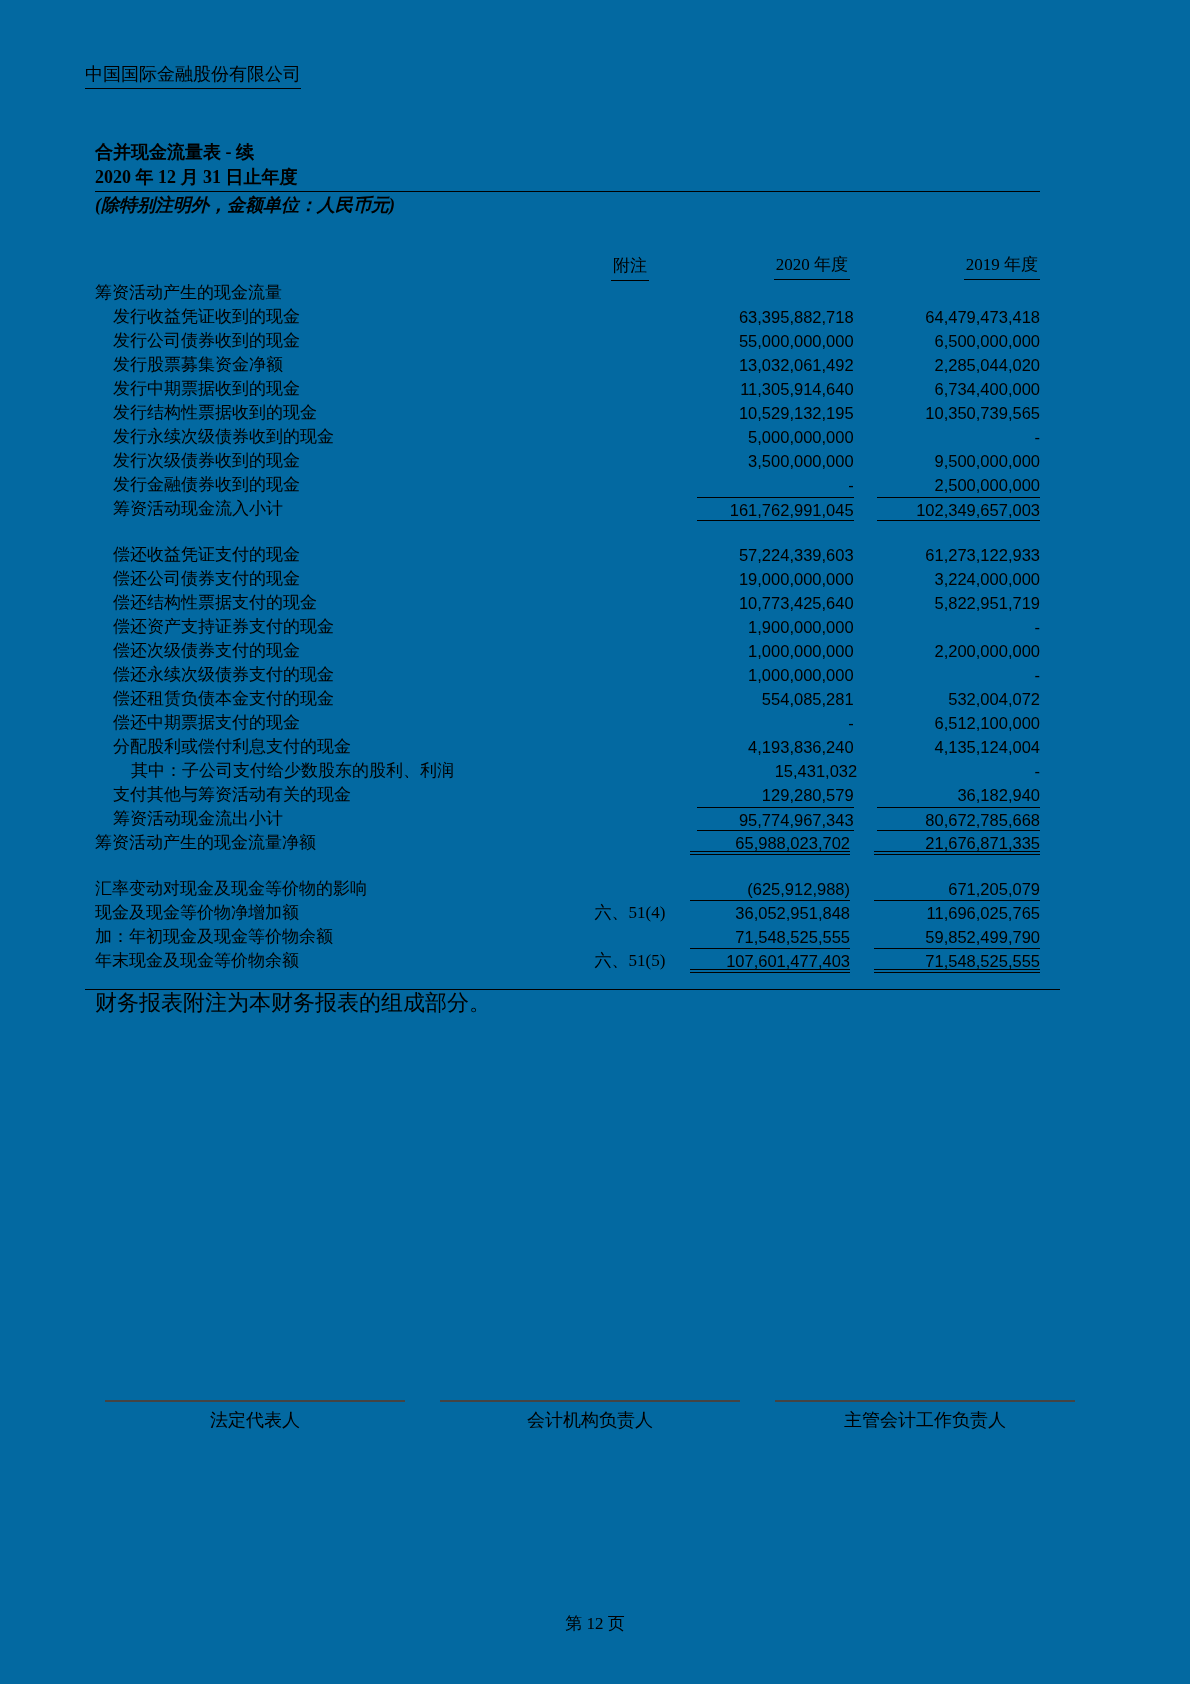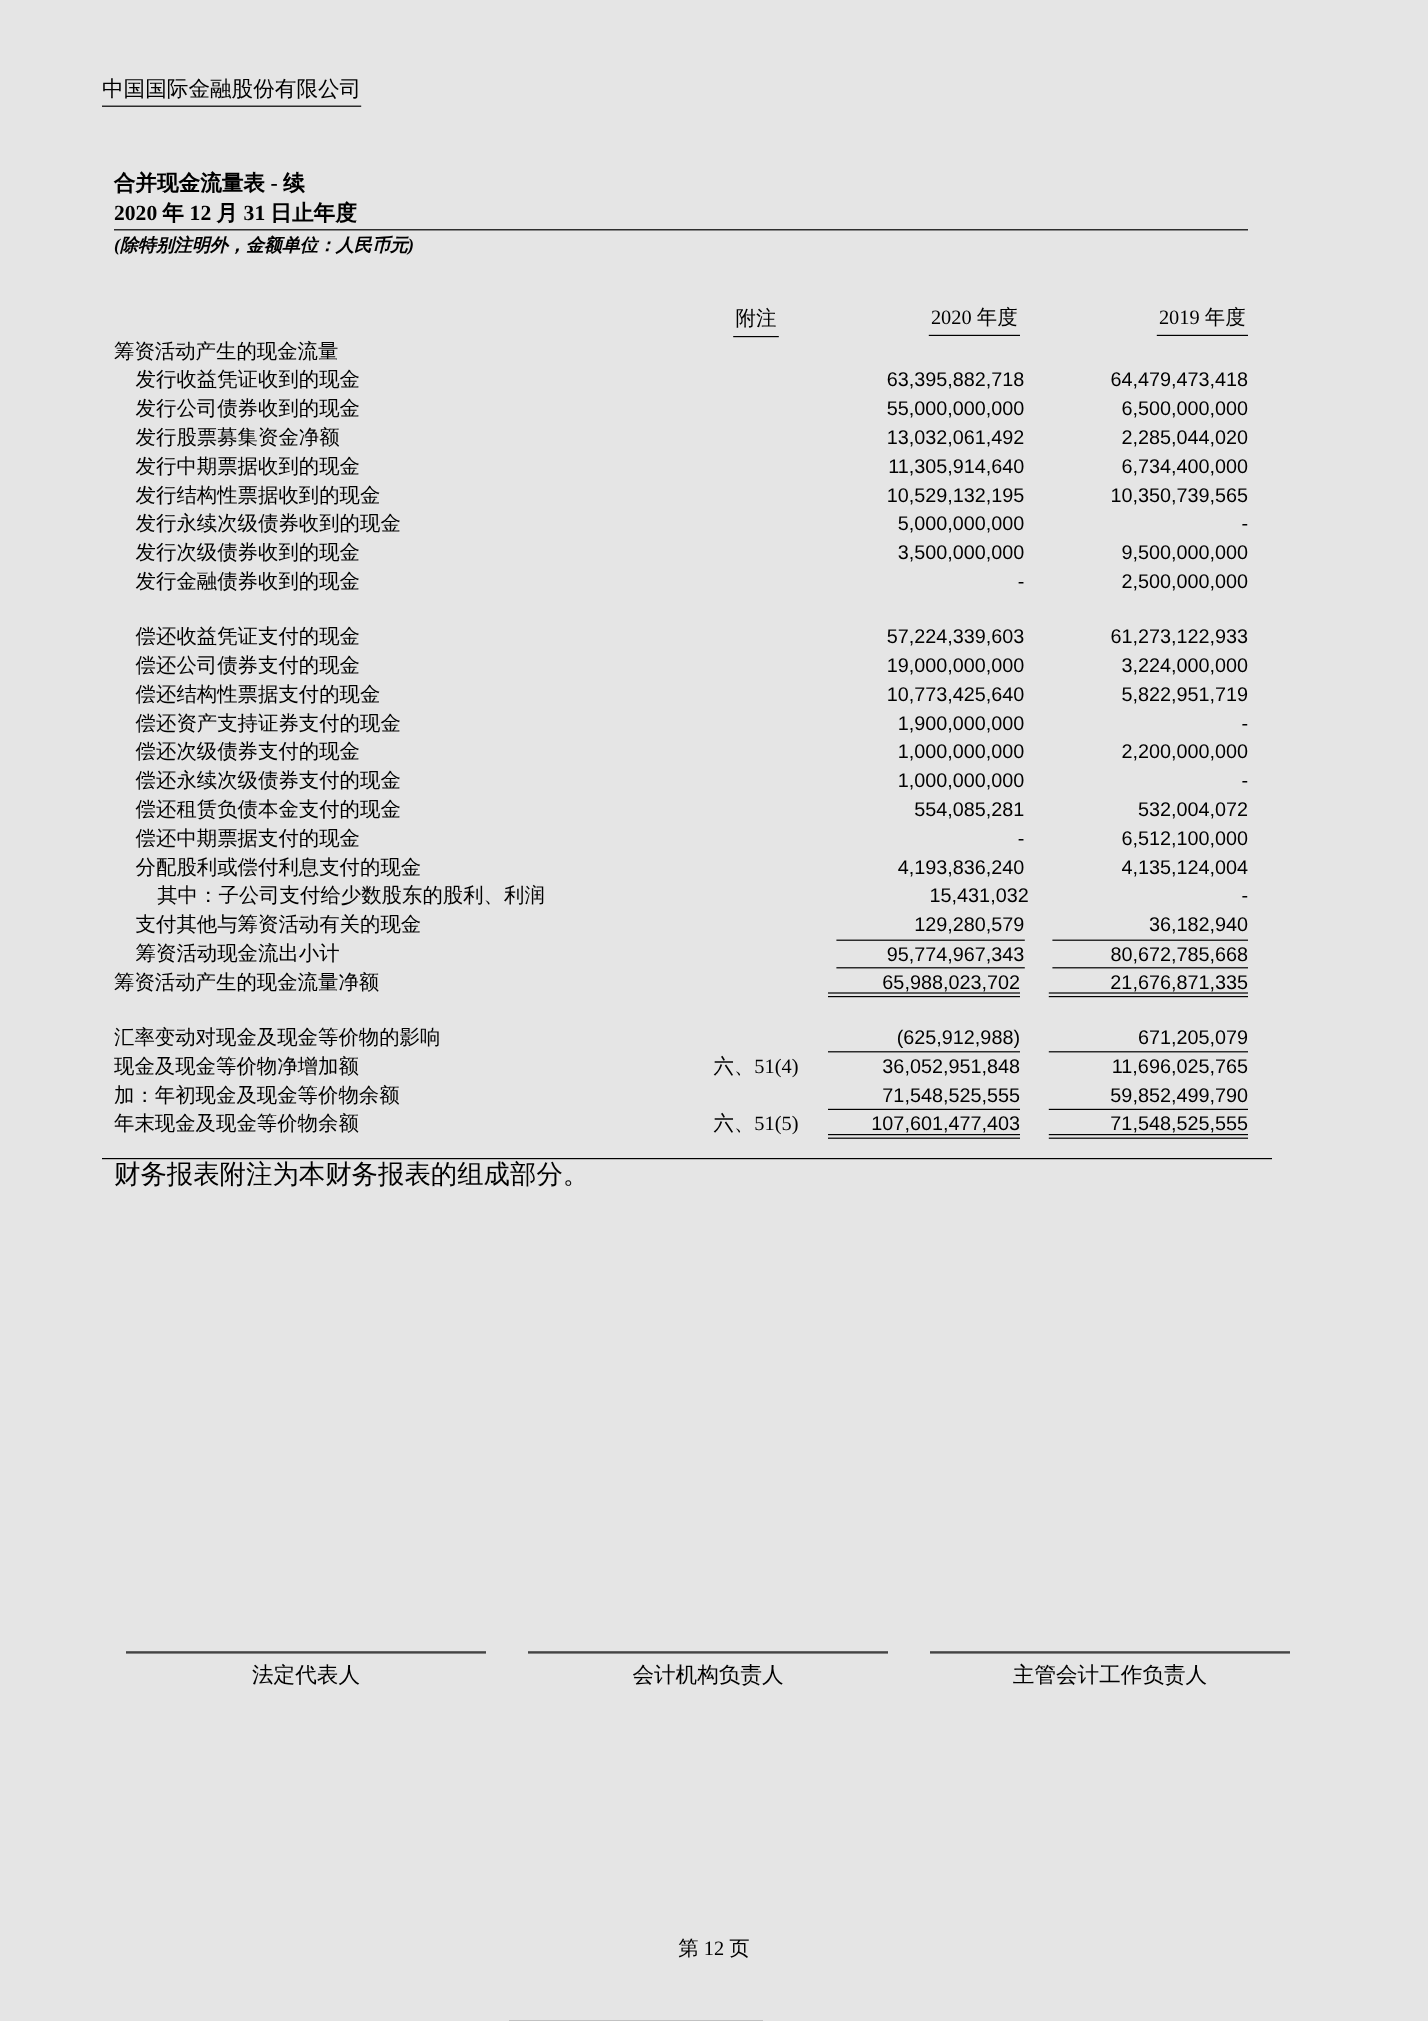--- a/index.html
+++ b/index.html
@@ -1,28 +1,28 @@
 <!DOCTYPE html>
 <html><head>
 <meta charset="utf-8">
 <style>
   html,body{margin:0;padding:0;background:#888;}
   .page{
-    width:1190px;height:1684px;background:#e5e5e5;position:relative;
+    width:1190px;height:1684px;background:#0369a1;position:relative;
     margin:0 auto;box-sizing:border-box;
     padding:62px 60px 0 85px;
     font-family:"Liberation Serif","DejaVu Serif",serif;
     color:#000;font-size:17px;line-height:24px;
     overflow:hidden;
   }
   .company{display:inline-block;border-bottom:1px solid #000;padding-bottom:2px;font-size:18px;}
   .title-block{margin-left:10px;margin-top:50px;width:945px;font-weight:bold;}
   .stmt-title{line-height:26px;font-size:18px;}
   .period-row{border-bottom:1px solid #000;padding-bottom:1px;line-height:25px;font-size:18px;}
-  .unit-note{font-style:italic;line-height:27px;font-size:15px;}
+  .unit-note{font-style:italic;line-height:27px;font-size:18px;}
 
   
   .tbl{margin-left:10px;width:945px;}
   .thead{display:flex;margin-top:34px;height:28px;align-items:flex-end;}
   .trow{display:flex;height:24px;}
   .spacer{height:22px;}
   .c-label{width:475px;white-space:nowrap;overflow:visible;}
   .c-note{width:120px;text-align:center;}
   .c-v{width:160px;text-align:right;font-family:"Liberation Sans","DejaVu Sans",sans-serif;font-size:16.5px;box-sizing:border-box;height:100%;}
   .c-gap{width:24px;}
@@ -129,20 +129,27 @@
     <div class="c-gap"></div>
     <div class="c-v y2019">9,500,000,000</div>
   </div>
         <div class="trow k-item">
     <div class="c-label">发行金融债券收到的现金</div>
     <div class="c-note"></div>
     <div class="c-v">-</div>
     <div class="c-gap"></div>
     <div class="c-v y2019">2,500,000,000</div>
   </div>
+        <div class="trow k-item">
+    <div class="c-label">筹资活动现金流入小计</div>
+    <div class="c-note"></div>
+    <div class="c-v lt lb-single">161,762,991,045</div>
+    <div class="c-gap"></div>
+    <div class="c-v y2019 lt lb-single">102,349,657,003</div>
+  </div>
         <div class="spacer"></div>
         <div class="trow k-item">
     <div class="c-label">偿还收益凭证支付的现金</div>
     <div class="c-note"></div>
     <div class="c-v">57,224,339,603</div>
     <div class="c-gap"></div>
     <div class="c-v y2019">61,273,122,933</div>
   </div>
         <div class="trow k-item">
     <div class="c-label">偿还公司债券支付的现金</div>

